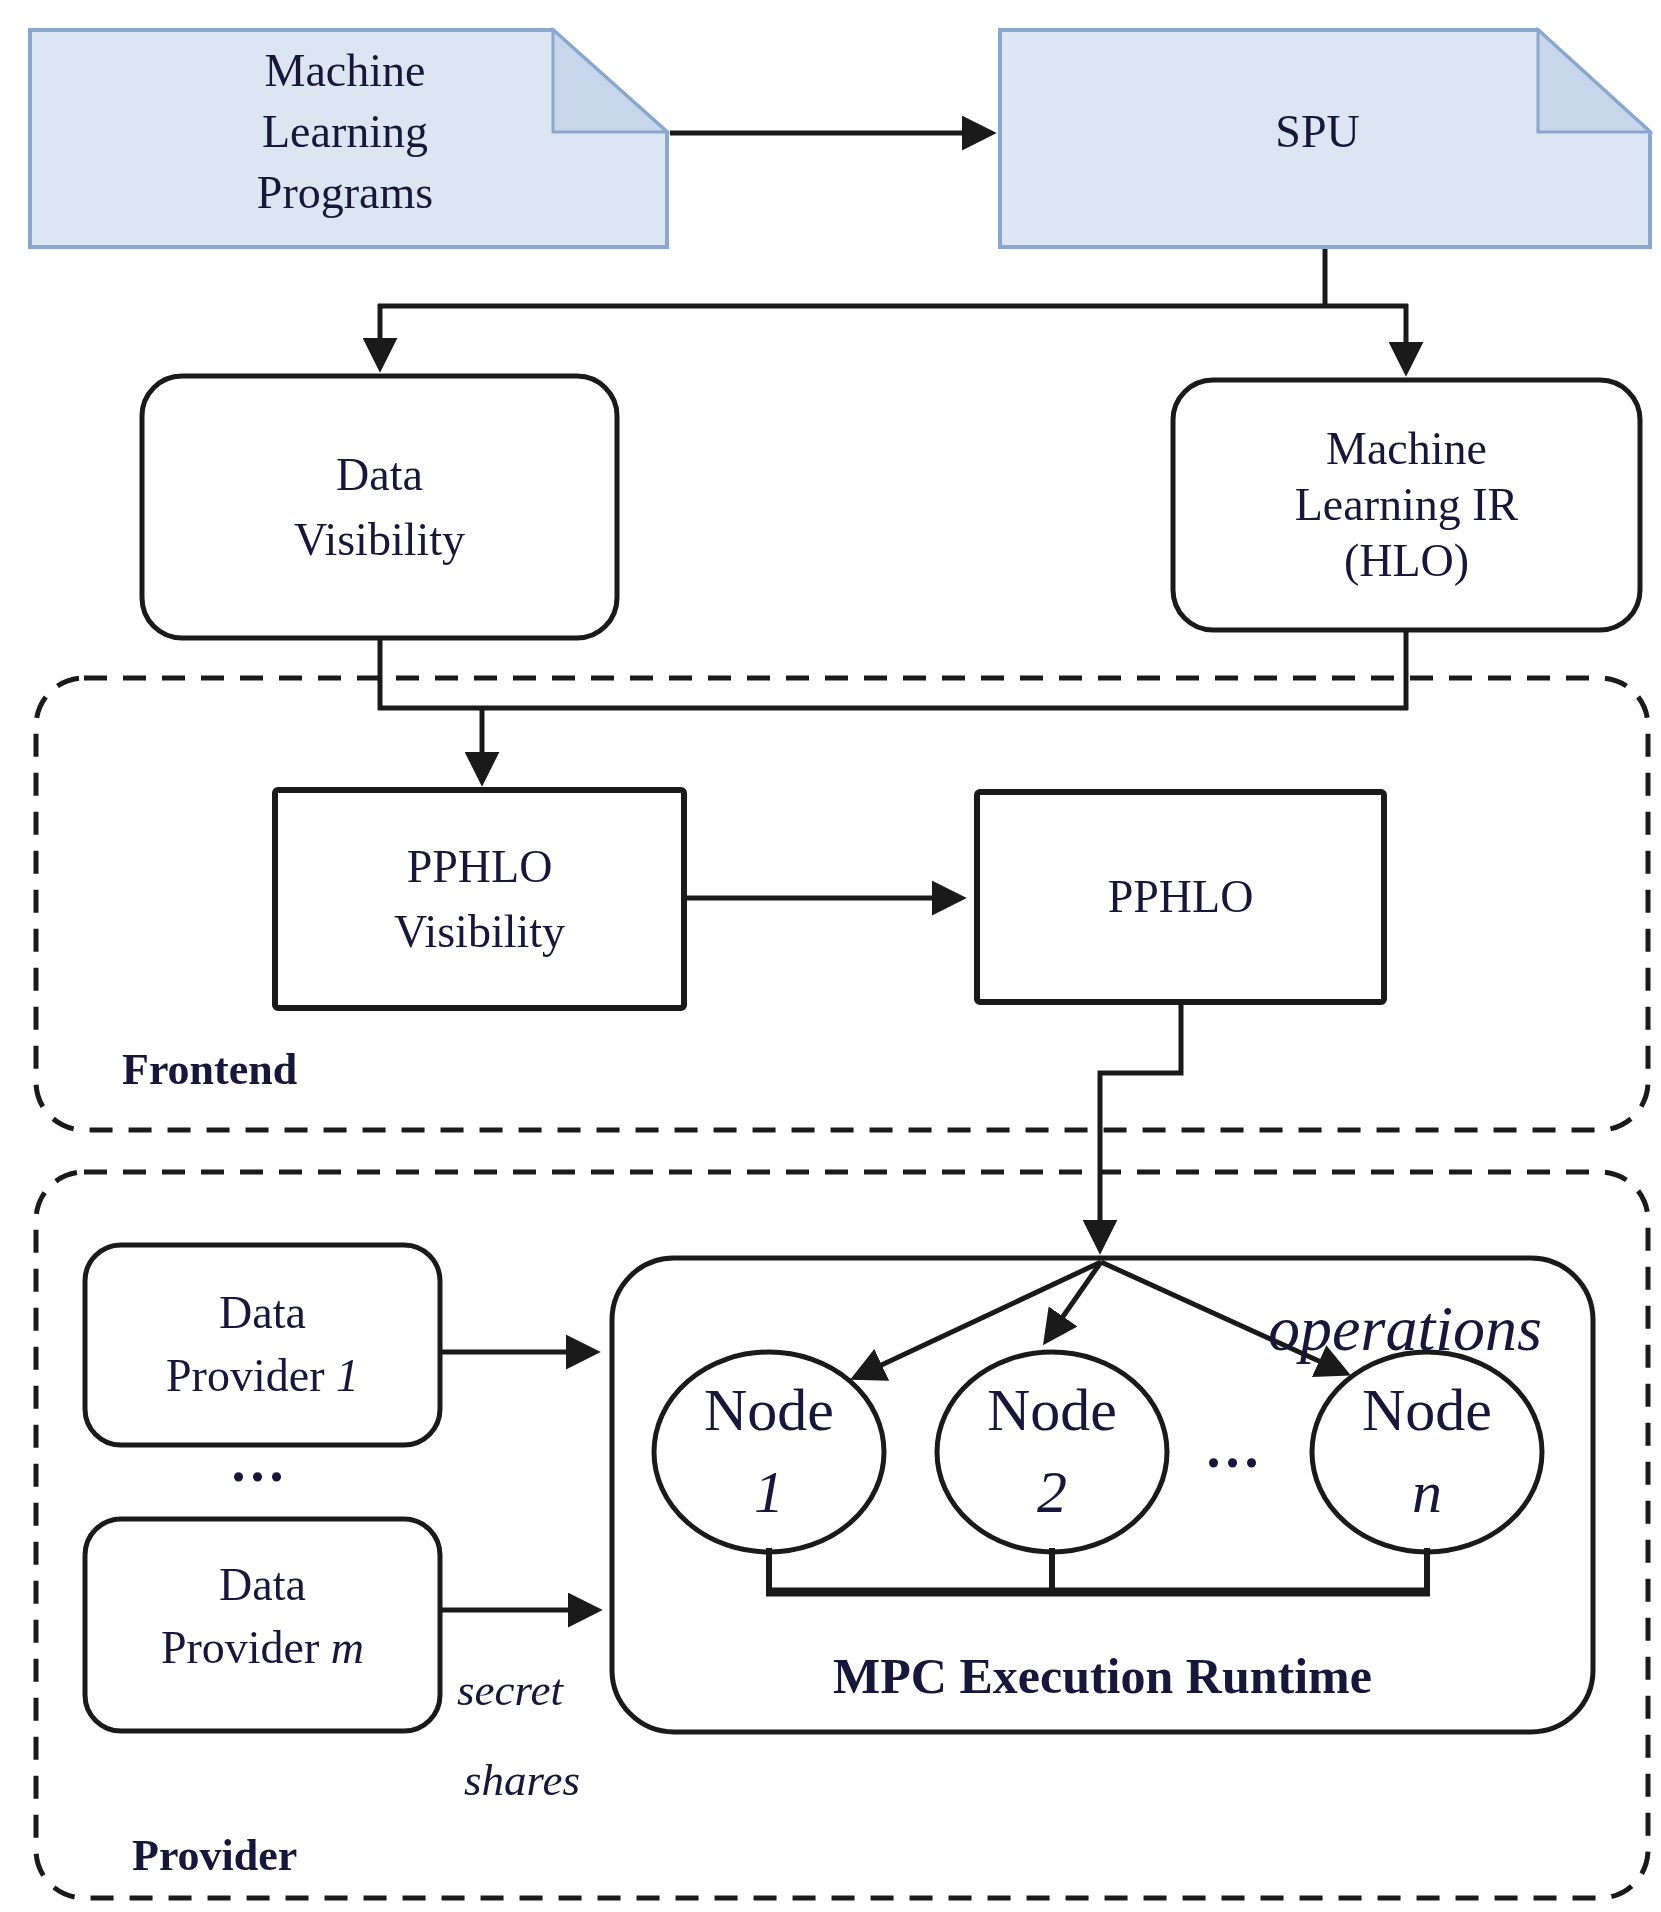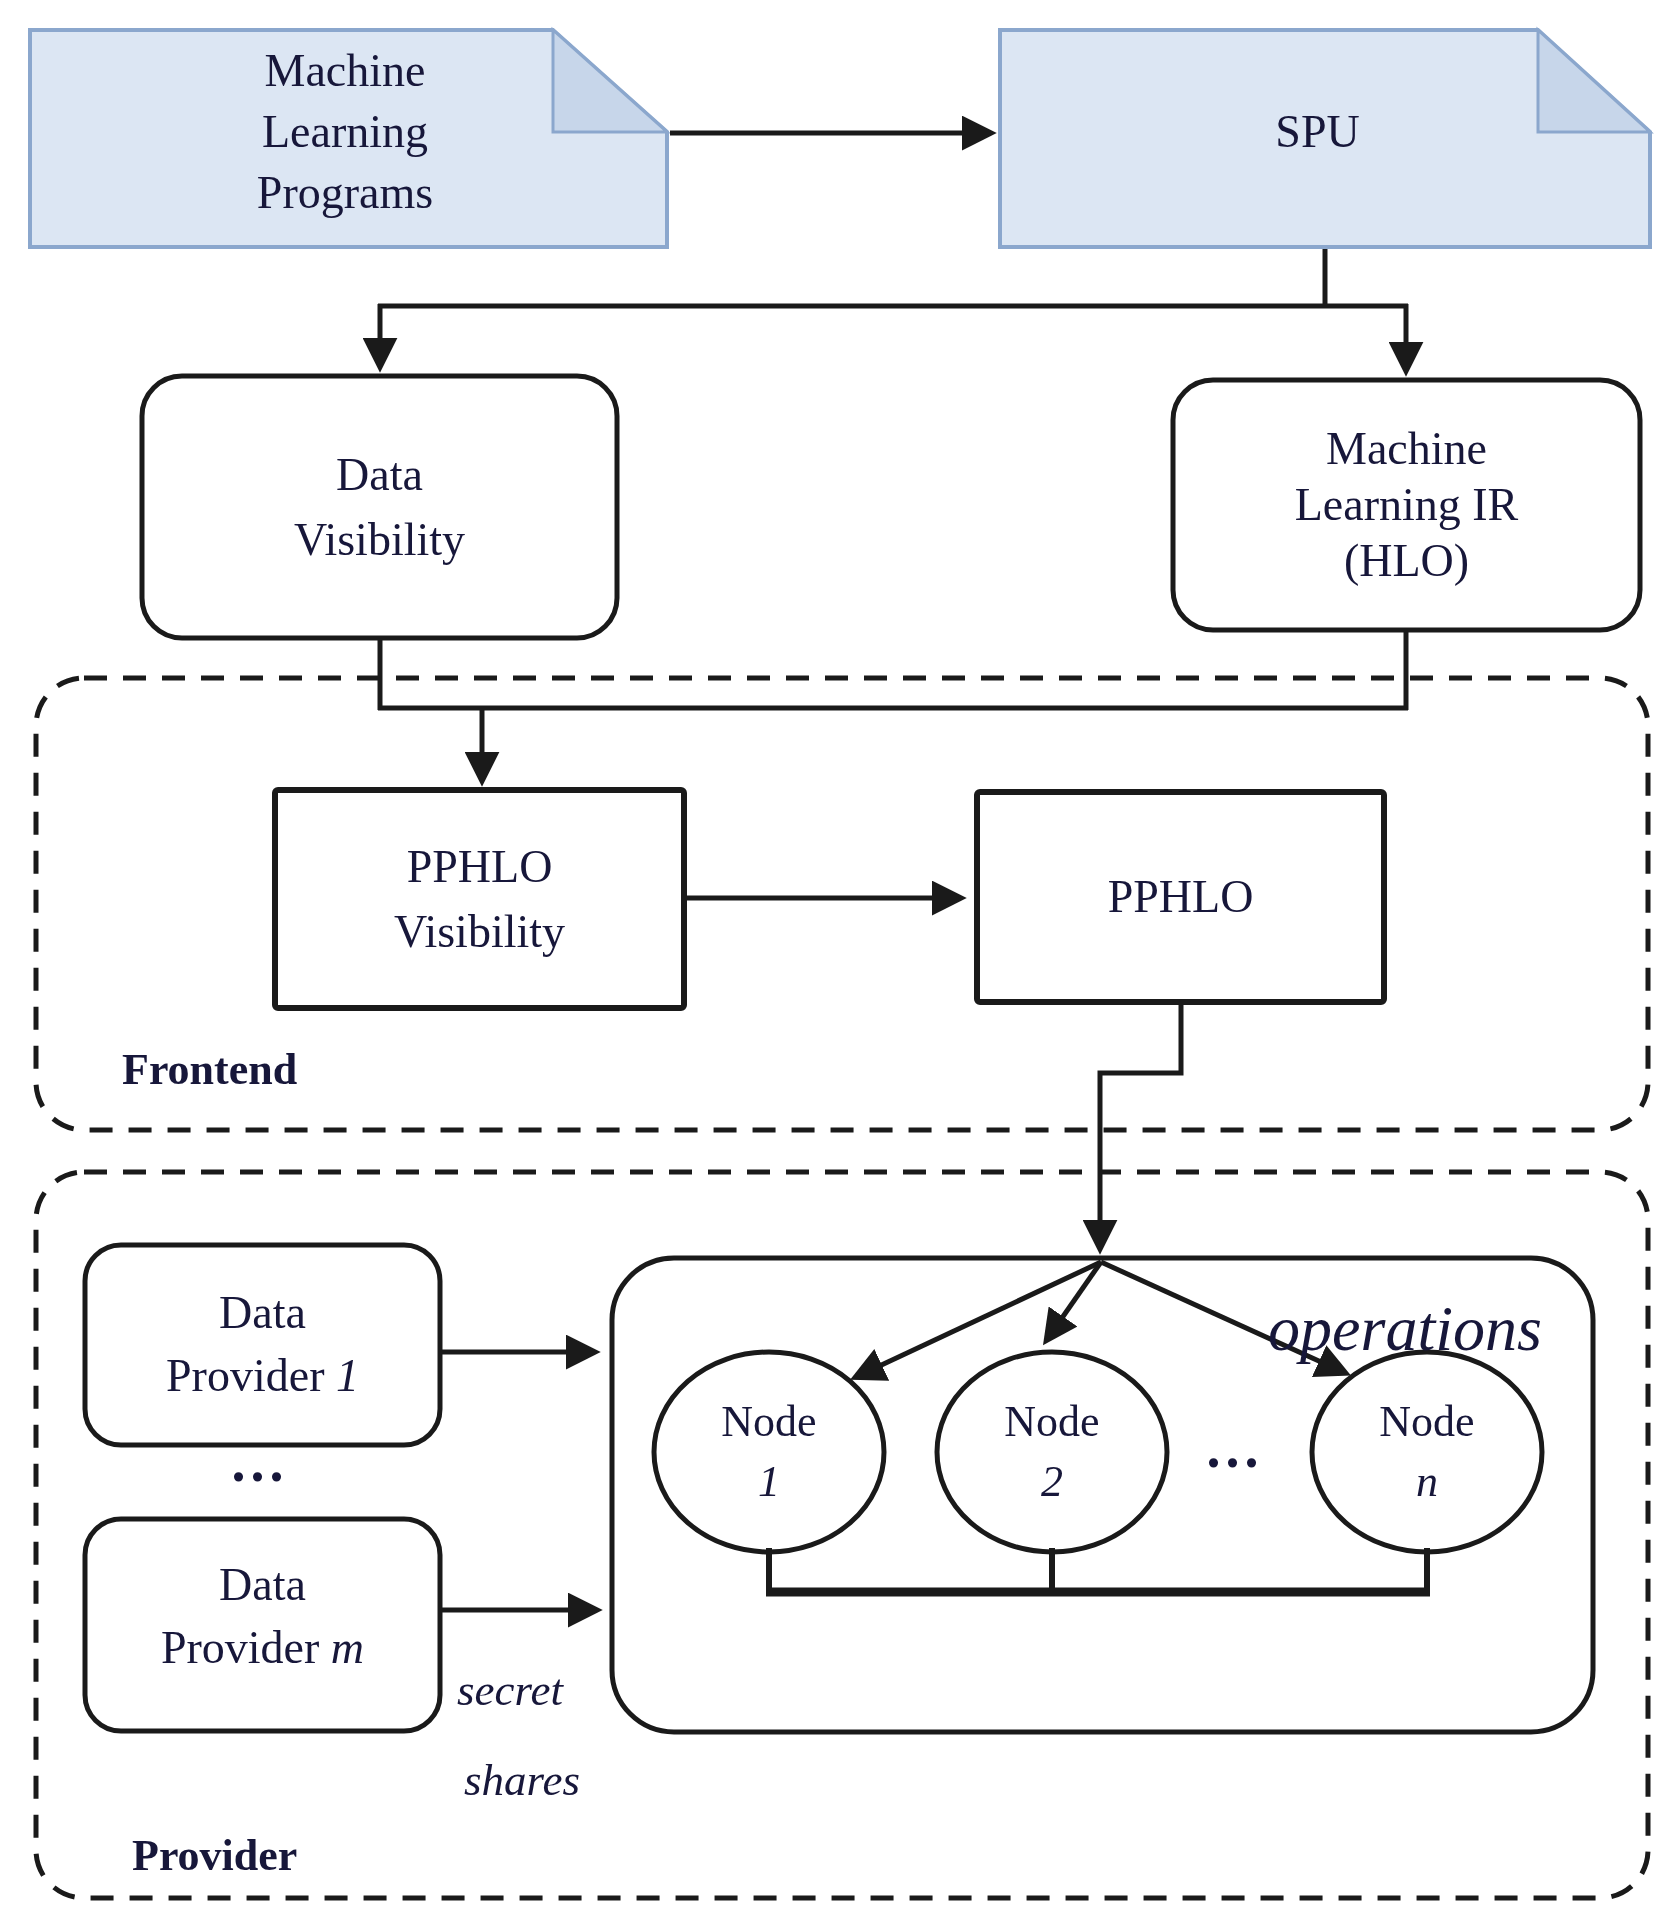--- a/index.html
+++ b/index.html
@@ -19,21 +19,21 @@
   .shape{fill:var(--box-bg);stroke:var(--line);}
   .doc-body{fill:var(--doc-fill);stroke:var(--doc-border);stroke-width:4;}
   .doc-flap{fill:var(--doc-flap);stroke:var(--doc-border);stroke-width:3;}
   .dashrect{fill:none;stroke:var(--line);stroke-width:5;stroke-dasharray:23 16;}
   .txt{
     position:absolute; display:flex; flex-direction:column;
     align-items:center; justify-content:center; text-align:center;
     font-size:46px; line-height:1.42; color:var(--text);
   }
   .doc-txt{line-height:1.32;}
-  .node-txt{font-size:44px; line-height:1.36;}
+  .node-txt{font-size:60px; line-height:1.36;}
   .ital{font-style:italic;}
   .lbl{
     position:absolute; font-weight:bold; font-size:44px; color:var(--text);
     white-space:nowrap;
   }
   .annot{
     position:absolute; font-style:italic; font-size:45px; color:var(--text);
     display:flex; align-items:center; justify-content:center; text-align:center;
   }
   .dots{
@@ -171,14 +171,15 @@
     <div><i class="ital">2</i></div>
   </div>
 
   <div class="dots" style="left:1178px;top:1418px;width:114px;height:60px;">...</div>
 
   <div class="txt node-txt" style="left:1342px;top:1396px;width:170px;height:112px;">
     <div>Node</div>
     <div><i class="ital">n</i></div>
   </div>
 
+  <div class="mpc-lbl" style="left:612px;top:1644px;width:981px;height:64px;">MPC Execution Runtime</div>
 
 </div>
 
 </body></html>

